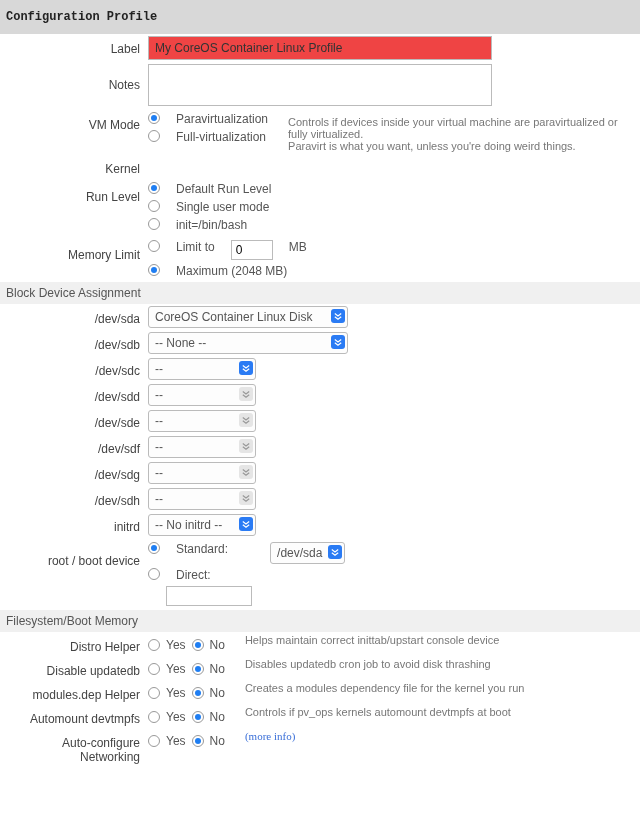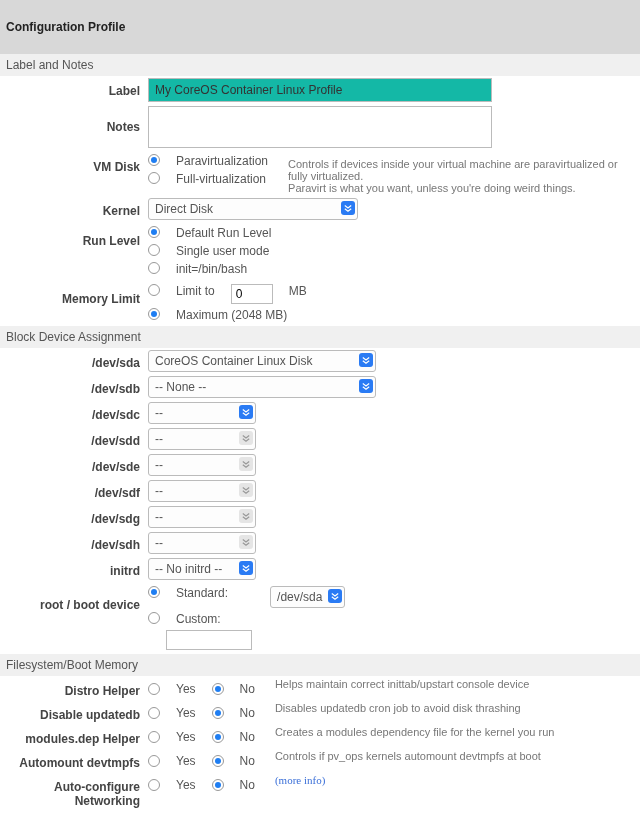--- a/index.html
+++ b/index.html
@@ -8,40 +8,41 @@
     font-family: Arial, Helvetica, sans-serif;
     font-size: 12px;
     color: #333;
     width: 640px;
   }
   .page { width: 640px; padding: 0 0 20px 0; }
   .section-header {
     background: #d8d8d8;
     font-weight: bold;
     font-size: 12px;
-    padding: 20px 6px;
+    padding: 10px 6px;
     color: #222;
+    font-family: Liberation Mono, monospace;
   }
   .section-sub {
     background: #f0f0f0;
     font-size: 12px;
     padding: 4px 6px;
     color: #555;
   }
   .row {
     display: flex;
     align-items: flex-start;
     padding: 2px 6px;
   }
   .label-col {
     width: 142px;
     text-align: right;
     padding: 6px 8px 0 0;
     font-size: 12px;
-    font-weight: bold;
+    font-weight: normal;
     color: #444;
     flex-shrink: 0;
   }
   .control-col {
     display: flex;
     flex-direction: column;
     min-width: 0;
   }
   .help-col {
     flex: 1;
@@ -54,21 +55,21 @@
     padding-left: 20px;
     font-size: 11px;
     color: #777;
     display: flex;
     align-items: center;
   }
   input[type=text].text-input {
     font-size: 12px;
     padding: 4px 6px;
     border: 1px solid #bbb;
-    background: #14b8a6;
+    background: #ef4444;
     color: #333;
   }
   .text-wide { width: 344px; }
   .notes-area {
     width: 344px; height: 42px;
     border: 1px solid #bbb; background: #fff;
     padding: 4px; font-size: 12px; resize: none;
   }
   .radio-line {
     display: flex;
@@ -121,80 +122,69 @@
   .select-arrow.gray svg path { stroke: #999; }
   .tiny-input {
     width: 42px; font-size: 12px; padding: 2px 4px;
     border: 1px solid #bbb; background: #fff;
   }
   .std-input {
     width: 86px; font-size: 12px; padding: 2px 4px;
     border: 1px solid #bbb; background: #fff;
   }
   .yn-group {
-    display: flex; align-items: center; gap: 16px;
+    display: flex; align-items: center; gap: 6px;
     font-size: 12px; color: #555;
     padding-top: 4px;
   }
   a.link { color: #3a6fd8; text-decoration: none; font-family: Liberation Serif, serif; }
-  .dev-select { width: 228px; }
+  .dev-select { width: 200px; }
   .dev-select-n { width: 108px; }
   .kernel-sel { width: 210px; }
 </style>
 </head>
 <body>
 
 <div class="page">
 
   <div class="section-header">Configuration Profile</div>
 
-  <div class="section-sub">Label and Notes</div>
   <div class="row">
     <div class="label-col">Label</div>
     <div class="control-col">
       <input type="text" class="text-input text-wide" value="My CoreOS Container Linux Profile" style="">
     </div>
   </div>
   <div class="row">
     <div class="label-col" style="padding-top:14px">Notes</div>
     <div class="control-col">
       <textarea class="notes-area" style=""></textarea>
     </div>
   </div>
 
   <div class="row">
-    <div class="label-col" style="padding-top:8px">VM Disk</div>
+    <div class="label-col" style="padding-top:8px">VM Mode</div>
     <div class="control-col">
       <div class="radio-line">
         <span class="radio checked"></span>
         <span>Paravirtualization</span>
       </div>
       <div class="radio-line">
         <span class="radio"></span>
         <span>Full-virtualization</span>
       </div>
     </div>
     <div class="help-col">
       <span>Controls if devices inside your virtual machine are paravirtualized or fully virtualized.</span><br>
       <span>Paravirt is what you want, unless you're doing weird things.</span>
     </div>
   </div>
 
   <div class="row">
     <div class="label-col">Kernel</div>
-    <div class="control-col">
-      <div class="select-wrap">
-        <span class="select-box kernel-sel">Direct Disk</span>
-        <span class="select-arrow blue">
-          <svg viewBox="0 0 10 10">
-              <path d="M1 2 L5 5 L9 2 M1 6 L5 9 L9 6" fill="none" stroke-width="1.5"></path>
-            </svg>
-        </span>
-      </div>
-    </div>
   </div>
   <div class="row">
     <div class="label-col" style="padding-top:10px">Run Level</div>
     <div class="control-col">
       <div class="radio-line">
           <span class="radio checked"></span>
           <span>Default Run Level</span>
         </div>
       <div class="radio-line">
           <span class="radio"></span>
@@ -361,21 +351,21 @@
           <span class="select-box" style="min-width:70px">/dev/sda</span>
           <span class="select-arrow blue">
               <svg viewBox="0 0 10 10">
                 <path d="M1 2 L5 5 L9 2 M1 6 L5 9 L9 6" fill="none" stroke-width="1.5"></path>
               </svg>
             </span>
         </div>
       </div>
       <div class="radio-line">
         <span class="radio"></span>
-        <span>Custom:</span>
+        <span>Direct:</span>
       </div>
       <div class="radio-line" style="padding-left:18px">
         <input type="text" class="std-input" value="" style="">
       </div>
     </div>
   </div>
 
   <div class="section-sub">Filesystem/Boot Memory</div>
 
   <div class="row">

